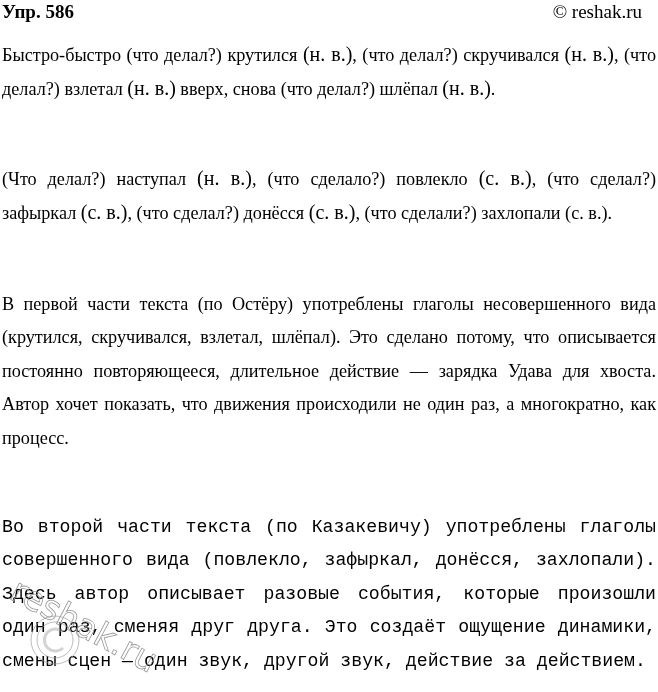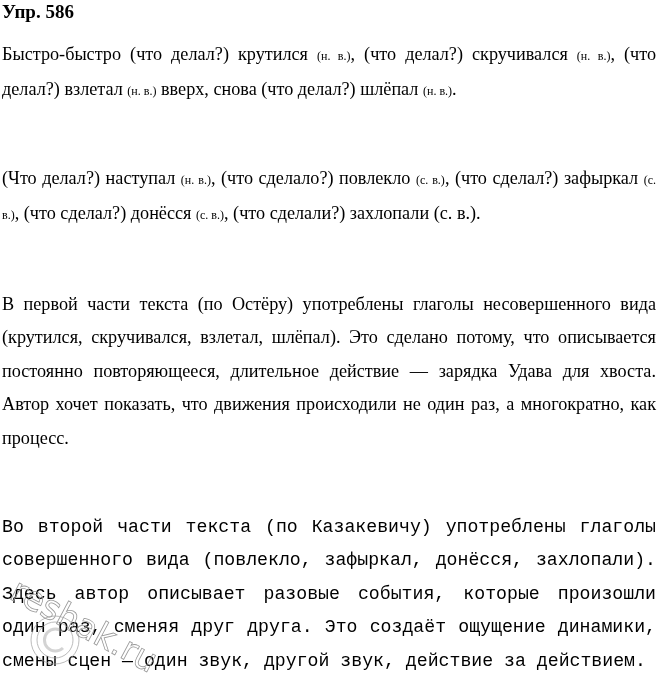--- a/index.html
+++ b/index.html
@@ -18,30 +18,31 @@
   .copyright {
     position: absolute; right: 4px; top: 0px;
     font-size: 19px; line-height: 24px;
   }
   .para {
     position: absolute; left: 2px; width: 654px;
     font-size: 18.2px; line-height: 33.4px;
     text-align: justify;
   }
   .q { }
-  .abbr { font-size: 12px; }
+  .abbr { font-size: 20px; }
   .watermark {
     position: absolute; left: 0; top: 0; pointer-events: none;
   }
 </style>
 </head>
 <body>
 
 <div class="header">
   <div class="title">Упр. 586</div>
+  <div class="copyright">© reshak.ru</div>
 </div>
 
 <div class="para" id="p1" style="top:38px;"><span>Быстро-быстро </span><span class="q">(что делал?)</span><span> крутился </span><span class="abbr">(н. в.)</span><span>, </span><span class="q">(что делал?)</span><span> скручивался </span><span class="abbr">(н. в.)</span><span>, </span><span class="q">(что делал?)</span><span> взлетал </span><span class="abbr">(н. в.)</span><span> вверх, снова </span><span class="q">(что делал?)</span><span> шлёпал </span><span class="abbr">(н. в.)</span><span>.</span></div>
 <div class="para" id="p2" style="top:162px;"><span class="q">(Что делал?)</span><span> наступал </span><span class="abbr">(н. в.)</span><span>, </span><span class="q">(что сделало?)</span><span> повлекло </span><span class="abbr">(с. в.)</span><span>, </span><span class="q">(что сделал?)</span><span> зафыркал </span><span class="abbr">(с. в.)</span><span>, </span><span class="q">(что сделал?)</span><span> донёсся </span><span class="abbr">(с. в.)</span><span>, </span><span class="q">(что сделали?)</span><span> захлопали </span><span class="q">(с. в.)</span><span>.</span></div>
 <div class="para" style="top:288px;">В первой части текста (по Остёру) употреблены глаголы несовершенного вида (крутился, скручивался, взлетал, шлёпал). Это сделано потому, что описывается постоянно повторяющееся, длительное действие — зарядка Удава для хвоста. Автор хочет показать, что движения происходили не один раз, а многократно, как процесс.</div>
 <div class="para" style="top:511px;font-family:Liberation Mono, monospace;">Во второй части текста (по Казакевичу) употреблены глаголы совершенного вида (повлекло, зафыркал, донёсся, захлопали). Здесь автор описывает разовые события, которые произошли один раз, сменяя друг друга. Это создаёт ощущение динамики, смены сцен — один звук, другой звук, действие за действием.</div>
 
 <svg class="watermark" width="658" height="692">
   <g fill="none" stroke="#9a9a9a" stroke-width="0.8" opacity="0.85">
     <circle cx="55" cy="640" r="24"></circle>

